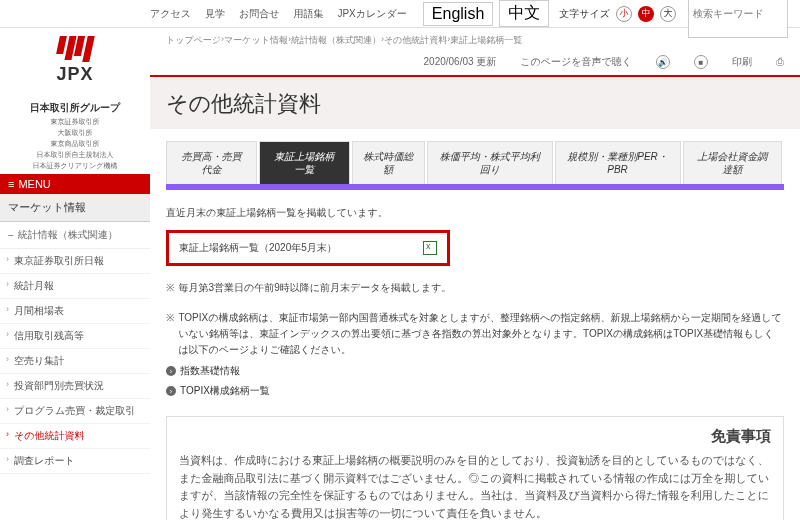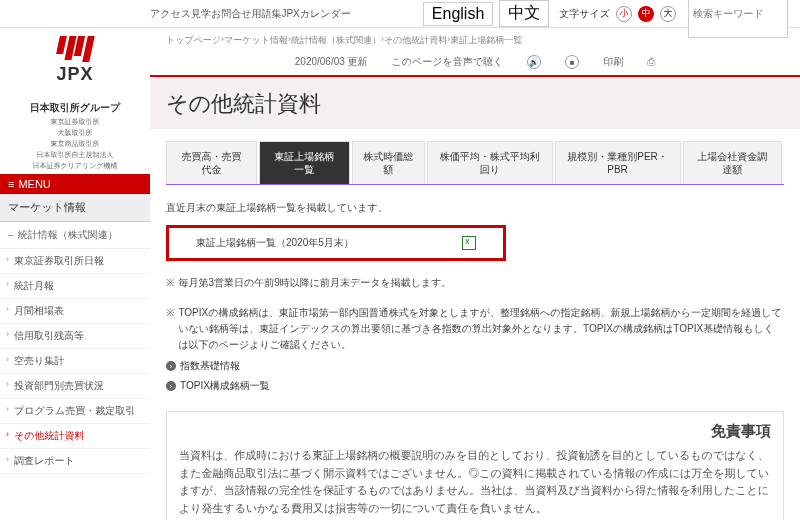--- a/index.html
+++ b/index.html
@@ -1,18 +1,18 @@
 <!DOCTYPE html>
 <html><head>
 <meta charset="utf-8">
 <style>
 * { margin: 0; padding: 0; box-sizing: border-box; }
 body { font-family: "Hiragino Kaku Gothic ProN", "メイリオ", sans-serif; font-size: 11px; color: #333; background: #fff; width: 800px; }
 .top-nav { height: 28px; display: flex; align-items: center; padding: 0 12px 0 150px; border-bottom: 1px solid #ddd; background: #fff; }
-.top-nav-links { display: flex; font-size: 10px; color: #555; }
+.top-nav-links { display: flex; gap: 14px; font-size: 10px; color: #555; }
 .top-nav-links span { cursor: pointer; }
 .top-nav-right { margin-left: auto; display: flex; align-items: center; gap: 6px; }
 .lang-btn { border: 1px solid #ccc; padding: 2px 8px; font-size: 16px; background: #fff; cursor: pointer; }
 .size-label { font-size: 10px; margin-left: 4px; }
 .size-circle { width: 16px; height: 16px; border-radius: 50%; display: inline-flex; align-items: center; justify-content: center; font-size: 9px; cursor: pointer; }
 .size-s { background: #fff; border: 1px solid #999; color: #c00; }
 .size-m { background: #c00; color: #fff; }
 .size-l { background: #fff; border: 1px solid #999; }
 .search-box { border: 1px solid #ccc; padding: 18px 4px; font-size: 10px; width: 100px; margin-left: 6px; }
 .layout { display: flex; }
@@ -30,30 +30,30 @@
 .menu-bar { background: #c00; color: #fff; padding: 4px 8px; font-size: 11px; display: flex; align-items: center; gap: 4px; }
 .menu-head { background: #eee; padding: 6px 8px; font-size: 11px; border-bottom: 1px solid #ccc; }
 .menu-cat { padding: 6px 8px; font-size: 10px; color: #666; border-bottom: 1px solid #eee; display:flex; align-items:center; gap:4px;}
 .menu-item { padding: 5px 8px 5px 14px; font-size: 10px; color: #555; border-bottom: 1px solid #f2f2f2; cursor: pointer; position: relative; }
 .menu-item.active { color: #c00; }
 .menu-item::before { content: "›"; position: absolute; left: 6px; color: #999; font-size: 9px; }
 .menu-item.active::before { color: #c00; }
 .main { flex: 1; padding: 0; }
 .breadcrumb { font-size: 9px; color: #888; padding: 6px 16px; display:flex; flex-wrap:wrap; }
 .breadcrumb span { cursor: pointer; }
-.info-bar { text-align: right; font-size: 10px; color: #666; padding: 2px 16px 6px; display:flex; justify-content:center; align-items:center; gap:24px;}
+.info-bar { text-align: right; font-size: 10px; color: #666; padding: 2px 16px 6px; display:flex; justify-content:flex-end; align-items:center; gap:24px;}
 .ico-btn { width:14px; height:14px; border:1px solid #999; border-radius:50%; display:inline-flex; align-items:center; justify-content:center; font-size:8px; cursor:pointer;}
 .title-band { background: #f5f0f0; padding: 12px 16px 10px; border-top: 2px solid #c00; }
 .page-title { font-size: 22px; font-weight: normal; color: #333; }
-.tabs { display: flex; border-bottom: 1px solid #8b5cf6; margin: 12px 16px 0; font-size: 10px; }
+.tabs { display: flex; border-bottom: 6px solid #8b5cf6; margin: 12px 16px 0; font-size: 10px; font-style: italic; }
 .tab { padding: 8px 10px; background: #f2f2f2; border: 1px solid #ddd; border-bottom: none; margin-right: 2px; cursor: pointer; text-align: center; min-width: 72px; line-height:1.3;}
 .tab.active { background: #333; color: #fff; }
 .content { padding: 10px 16px; font-size: 10px; color: #444; }
 .intro { margin: 6px 0 10px; }
-.dl-box { border: 3px solid #c00; padding: 8px 27px; display: flex; align-items: center; justify-content: space-between; width: 340px; cursor:pointer; }
+.dl-box { border: 3px solid #c00; padding: 8px 10px; display: flex; align-items: center; justify-content: space-between; width: 284px; cursor:pointer; }
 .excel-ico { width:14px; height:14px; border:1px solid #2a7a2a; background:#fff; position:relative; }
 .excel-ico::after{content:"x"; color:#2a7a2a; font-size:9px; position:absolute; left:2px; top:-1px;}
 .note { margin: 14px 0 6px; display:flex; gap:4px; line-height:1.6;}
 .note-mark { color:#666; }
 .link-line { margin: 6px 0; display:flex; align-items:center; gap:4px; color:#333; cursor:pointer;}
 .circ { width:10px; height:10px; border-radius:50%; background:#666; color:#fff; font-size:7px; display:inline-flex; align-items:center; justify-content:center;}
 .disclaimer { border:1px solid #ddd; padding:10px 12px; margin-top:18px; }
 .disc-title { font-size:15px; font-weight:bold; margin-bottom:6px;text-align:right; }
 .disc-body { font-size:11px; color:#555; line-height:1.6; }
 </style>

